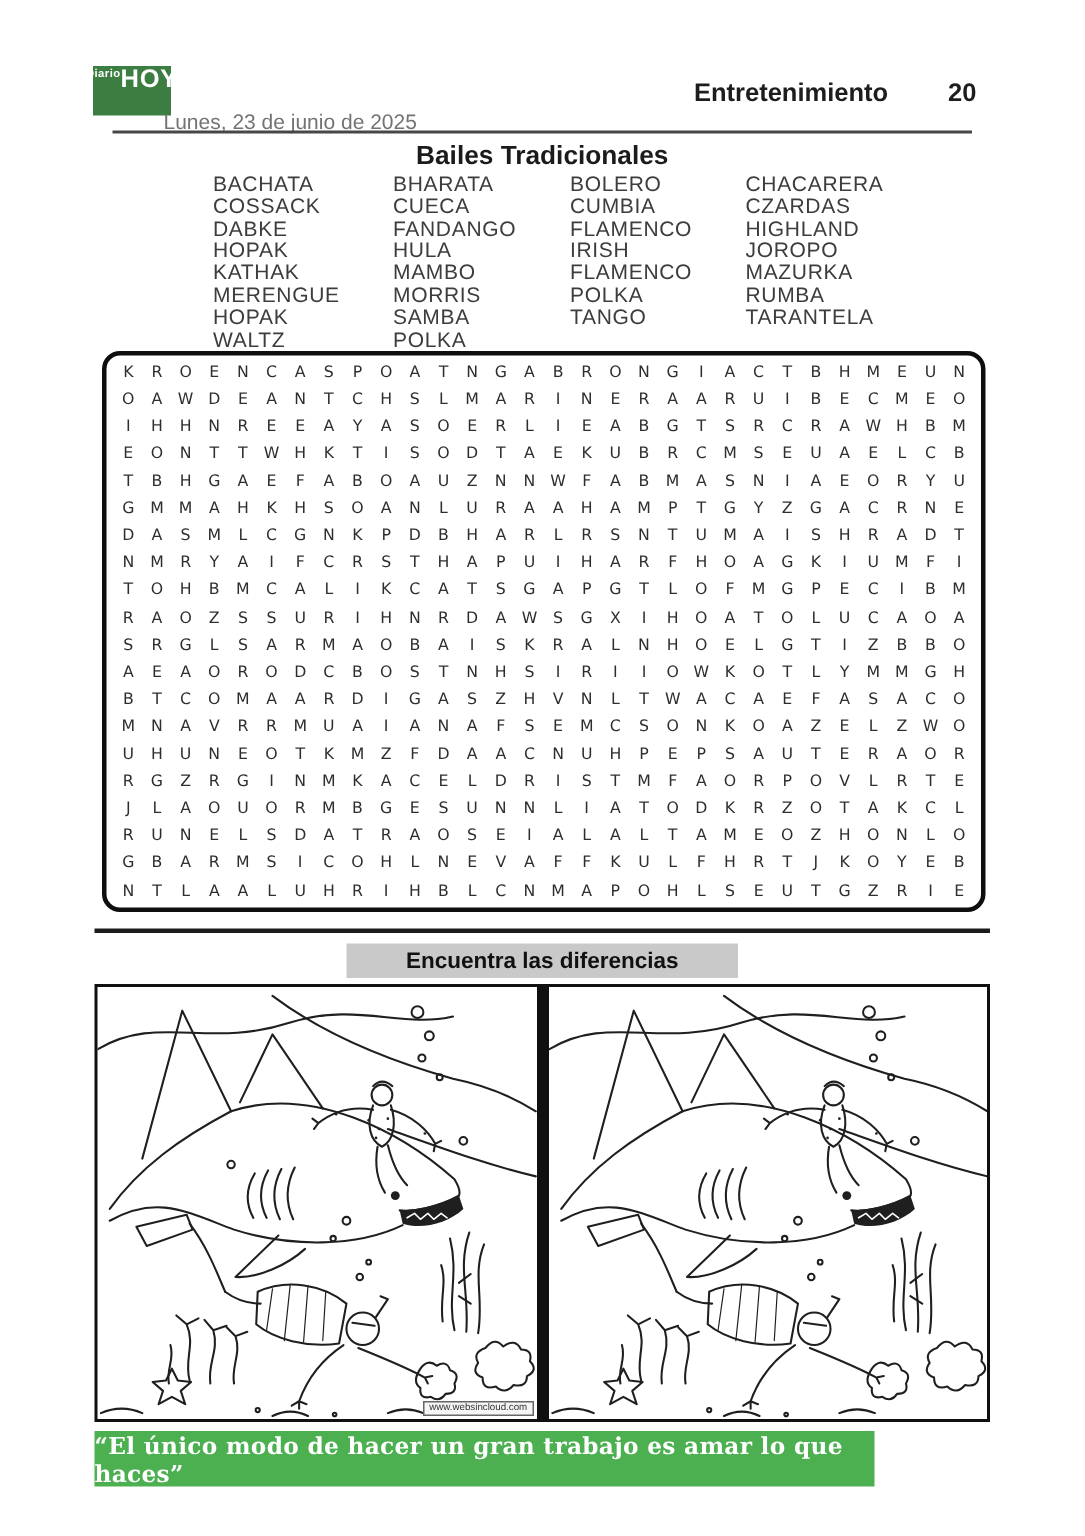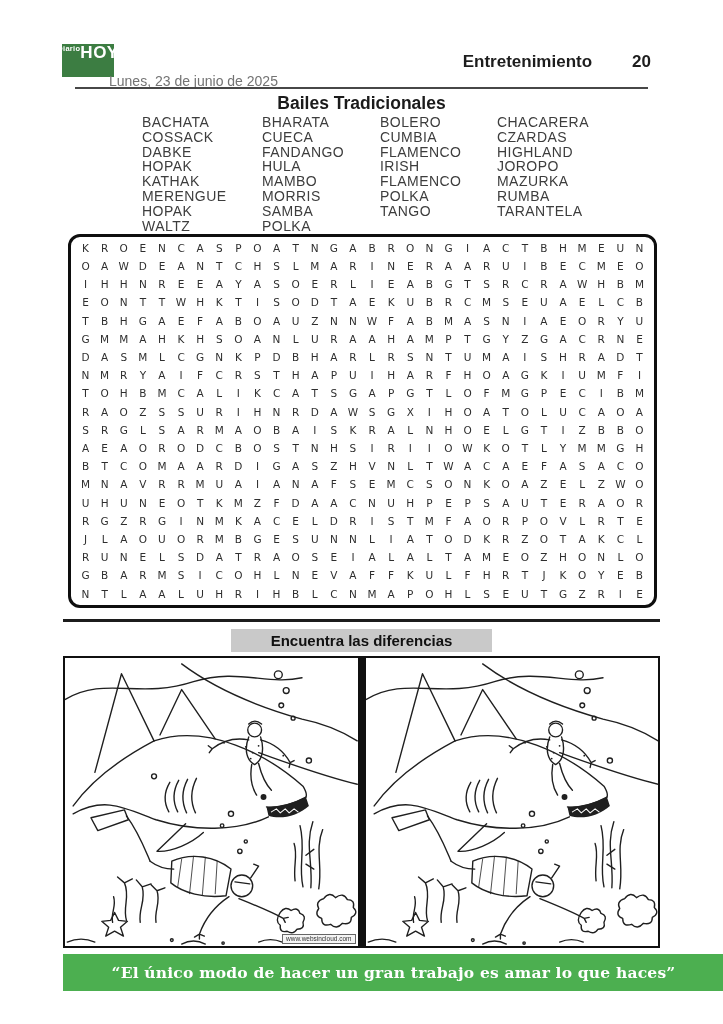--- a/index.html
+++ b/index.html
@@ -42,21 +42,21 @@
   .diff-title{display:inline-block;background:var(--title-gray,#c9c9c9);
     padding:3px 40px;font-size:15px;font-weight:bold;color:#111;}
   .panels{position:absolute;left:63px;top:656px;width:597px;height:292px;display:flex;}
   .panel{flex:1;box-sizing:border-box;border:2.5px solid #101010;background:#fff;position:relative;}
   .panel-divider{width:4px;background:#101010;}
   .panel svg{width:100%;height:100%;display:block;}
   .watermark{position:absolute;right:2px;bottom:2px;border:1px solid #666;
     font-size:6.5px;line-height:8px;padding:0 3px;background:#f5f5f5;color:#333;}
 
   
-  .quote-banner{position:absolute;left:63px;top:954px;width:661px;height:37px;
+  .quote-banner{position:absolute;left:63px;top:954px;width:520px;height:37px;
     background:var(--banner-green,#4caf50);color:#fff;display:flex;align-items:center;
     justify-content:center;font-family:"DejaVu Serif",serif;font-weight:bold;
     font-size:15.5px;letter-spacing:.2px;}
 </style>
 </head>
 <body>
 
 <div class="page">
 
   <div class="logo">

